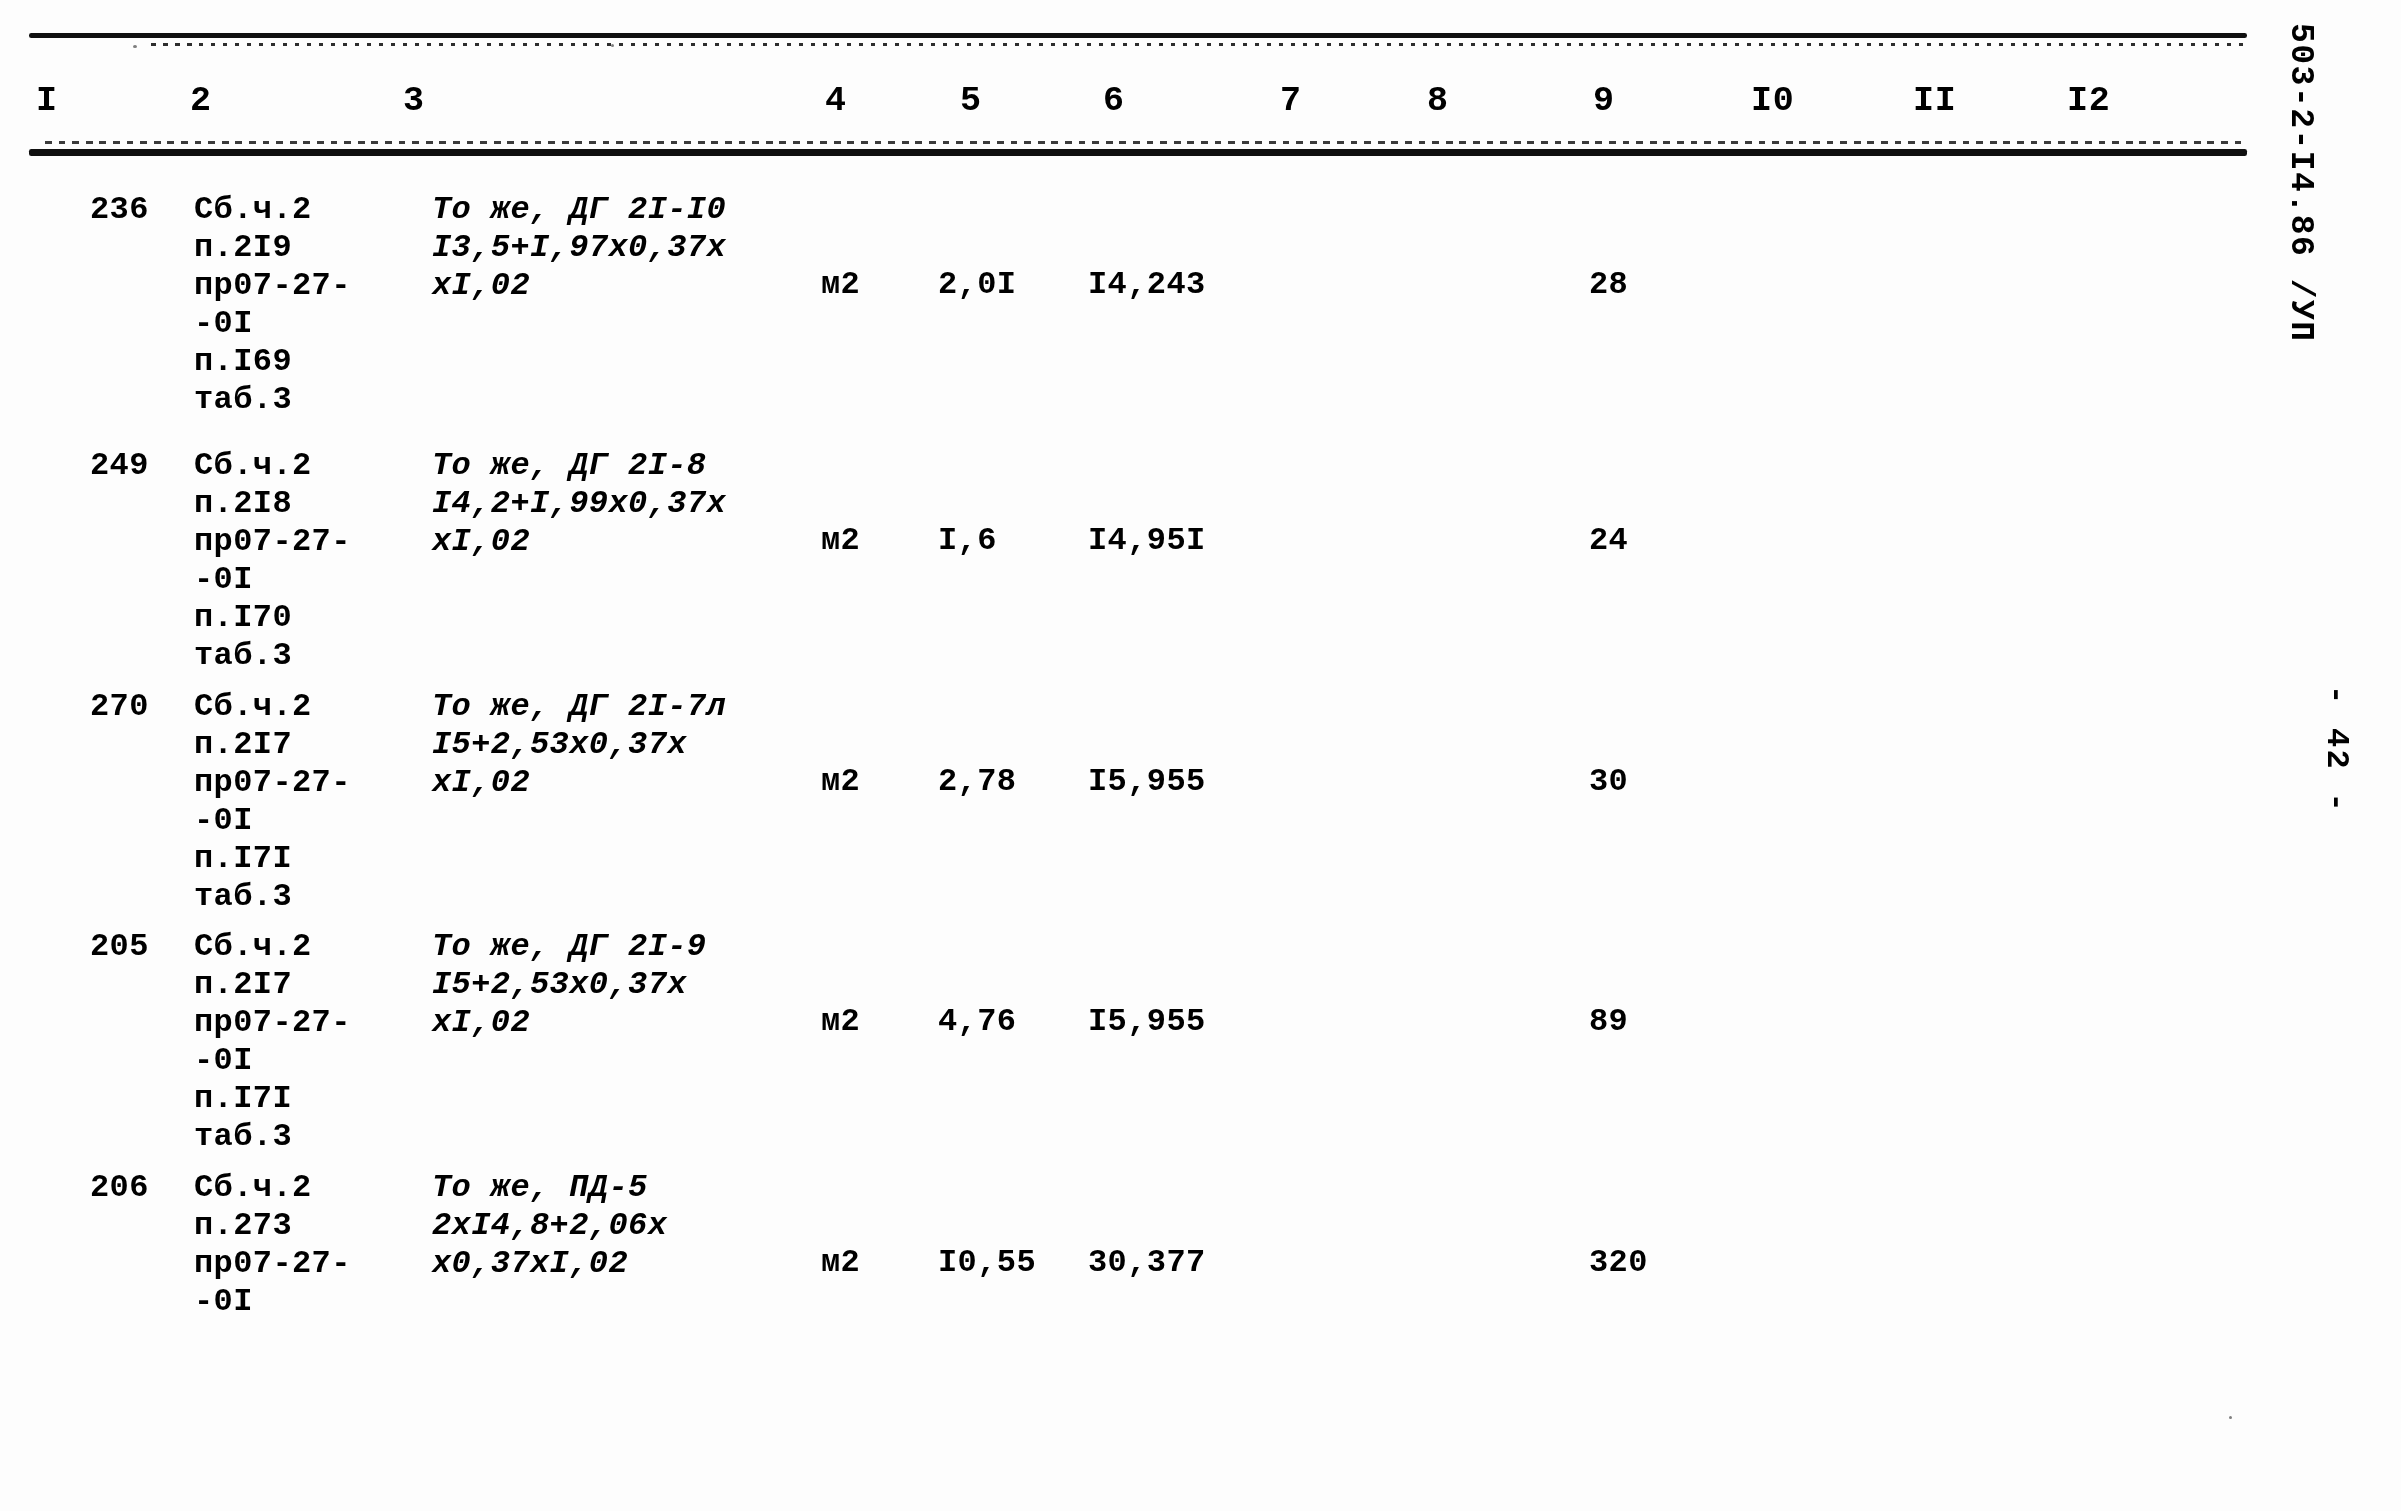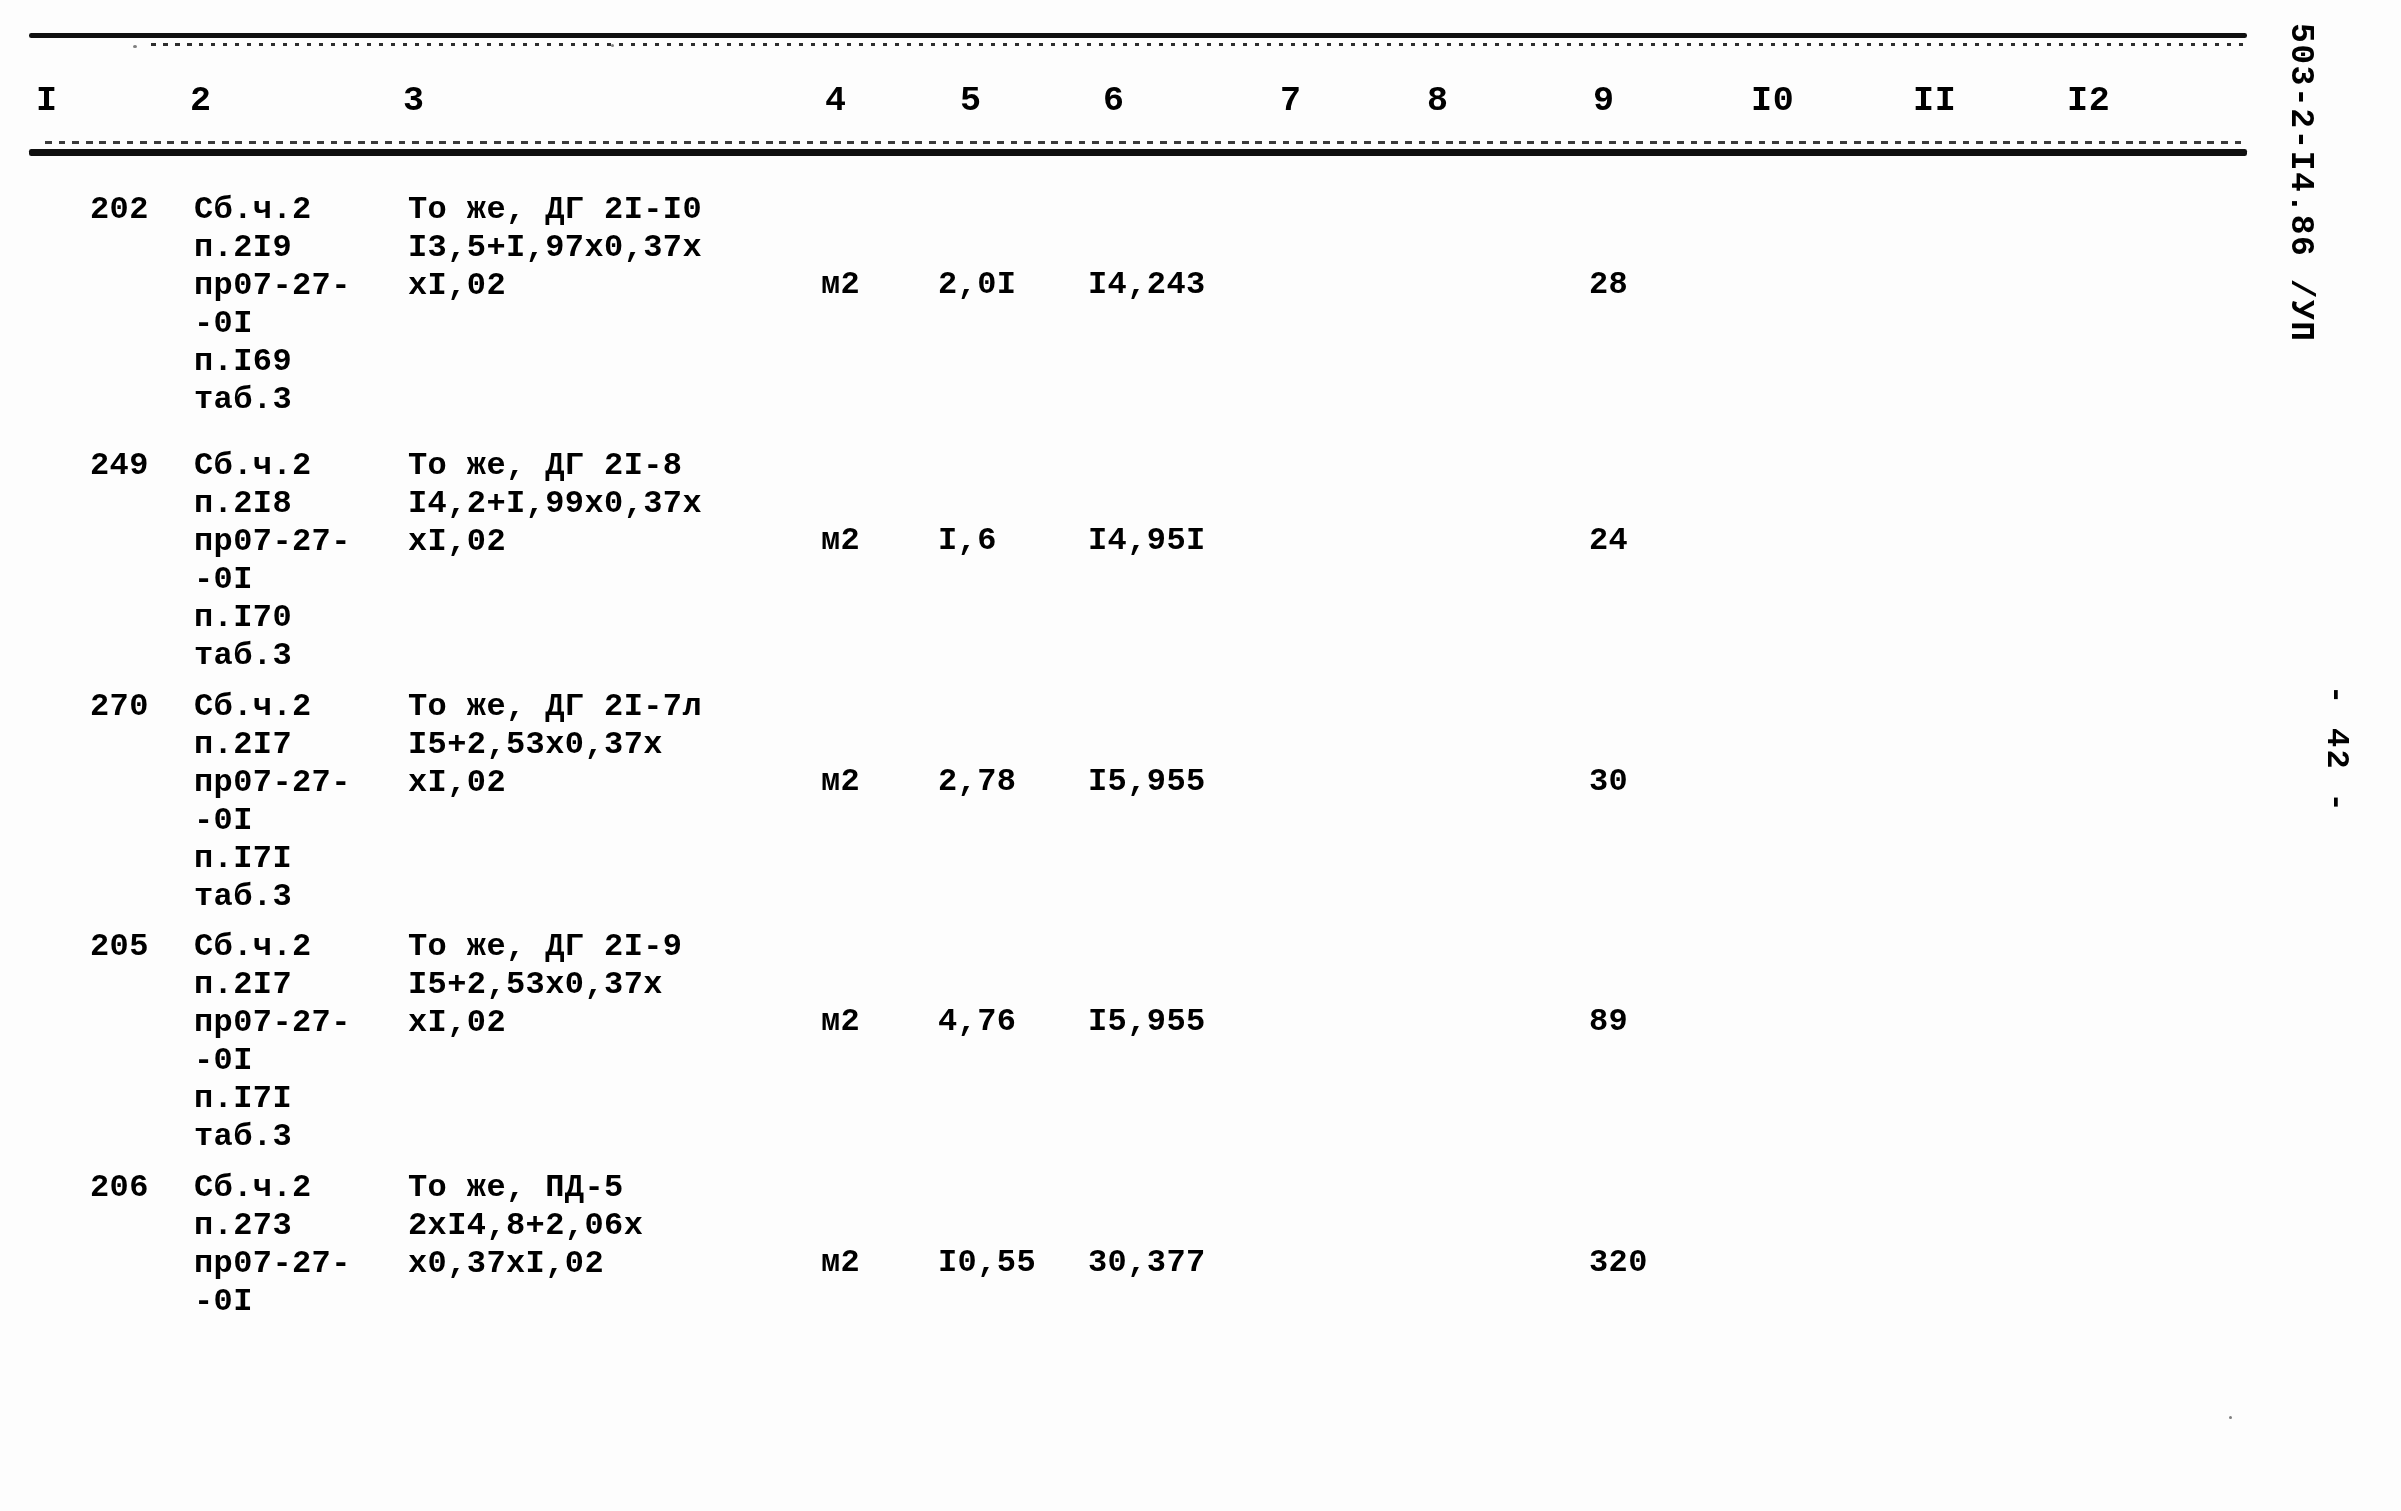--- a/index.html
+++ b/index.html
@@ -100,21 +100,21 @@
     position: absolute;
     font-size: 32px;
     font-weight: 700;
     line-height: 38px;
     white-space: pre;
     letter-spacing: 0.4px;
     font-family: "Liberation Mono", monospace;
   }
   .c-num  { left: 90px;  top: 0px; }
   .c-src  { left: 194px;  top: 0px; }
-  .c-desc { left: 408px;  top: 0px; }
+  .c-desc { left: 432px;  top: 0px; font-style: italic; }
   .c-unit { left: 821px; }
   .c-qty  { left: 938px; text-align: center; }
   .c-mass { left: 1088px; }
   .c-c7   { left: 1273px; }
   .c-c8   { left: 1423px; }
   .c-c9   { left: 1589px; }
   .c-c10  { left: 1755px; }
   .c-c11  { left: 1913px; }
   .c-c12  { left: 2071px; }
 
@@ -168,21 +168,21 @@
   <div class="hdr" style="left:960px">5</div>
   <div class="hdr" style="left:1103px">6</div>
   <div class="hdr" style="left:1280px">7</div>
   <div class="hdr" style="left:1427px">8</div>
   <div class="hdr" style="left:1593px">9</div>
   <div class="hdr" style="left:1751px">I0</div>
   <div class="hdr" style="left:1913px">II</div>
   <div class="hdr" style="left:2067px">I2</div>
 
   <div class="row" style="top:191px">
-    <div class="cell c-num">202</div>
+    <div class="cell c-num">236</div>
     <div class="cell c-src">Сб.ч.2
 п.2I9
 пр07-27-
 -0I
 п.I69
 таб.3</div>
     <div class="cell c-desc">То же, ДГ 2I-I0
 I3,5+I,97х0,37х
 хI,02</div>
     <div class="cell c-unit" style="top:75px">м2</div>

